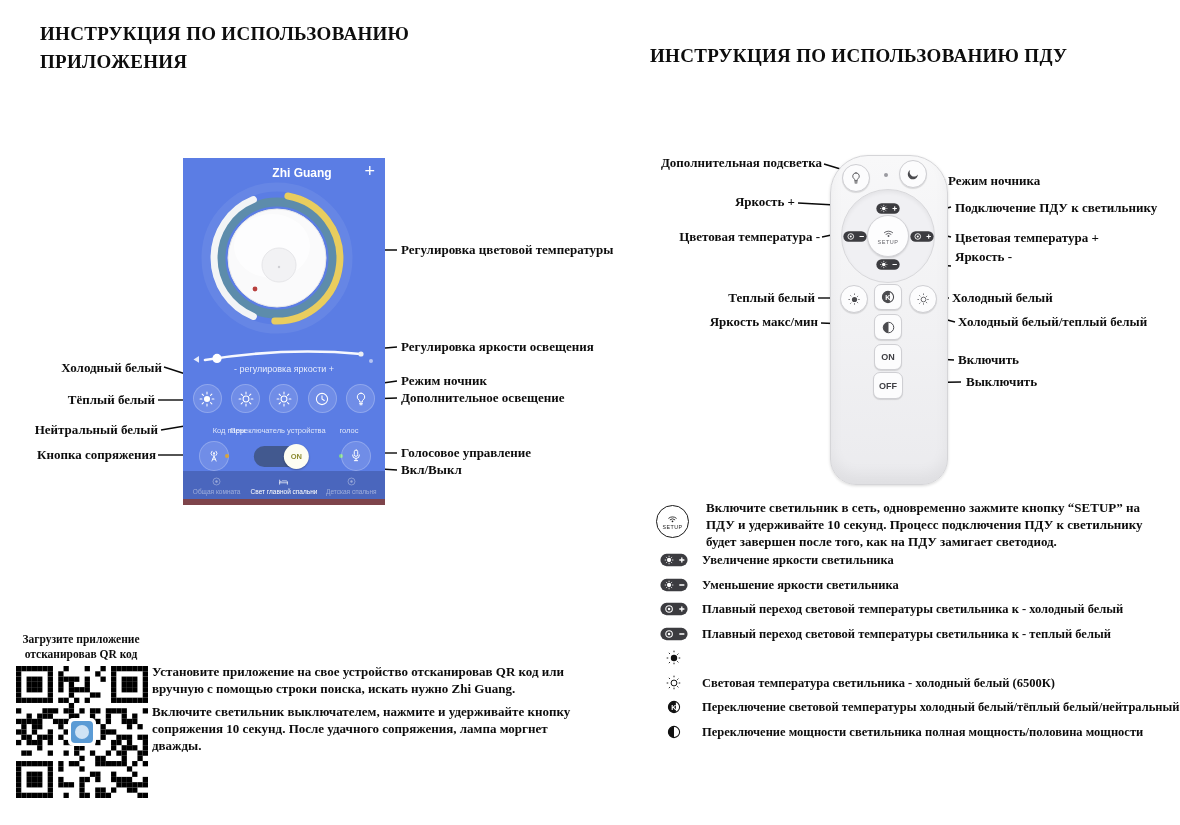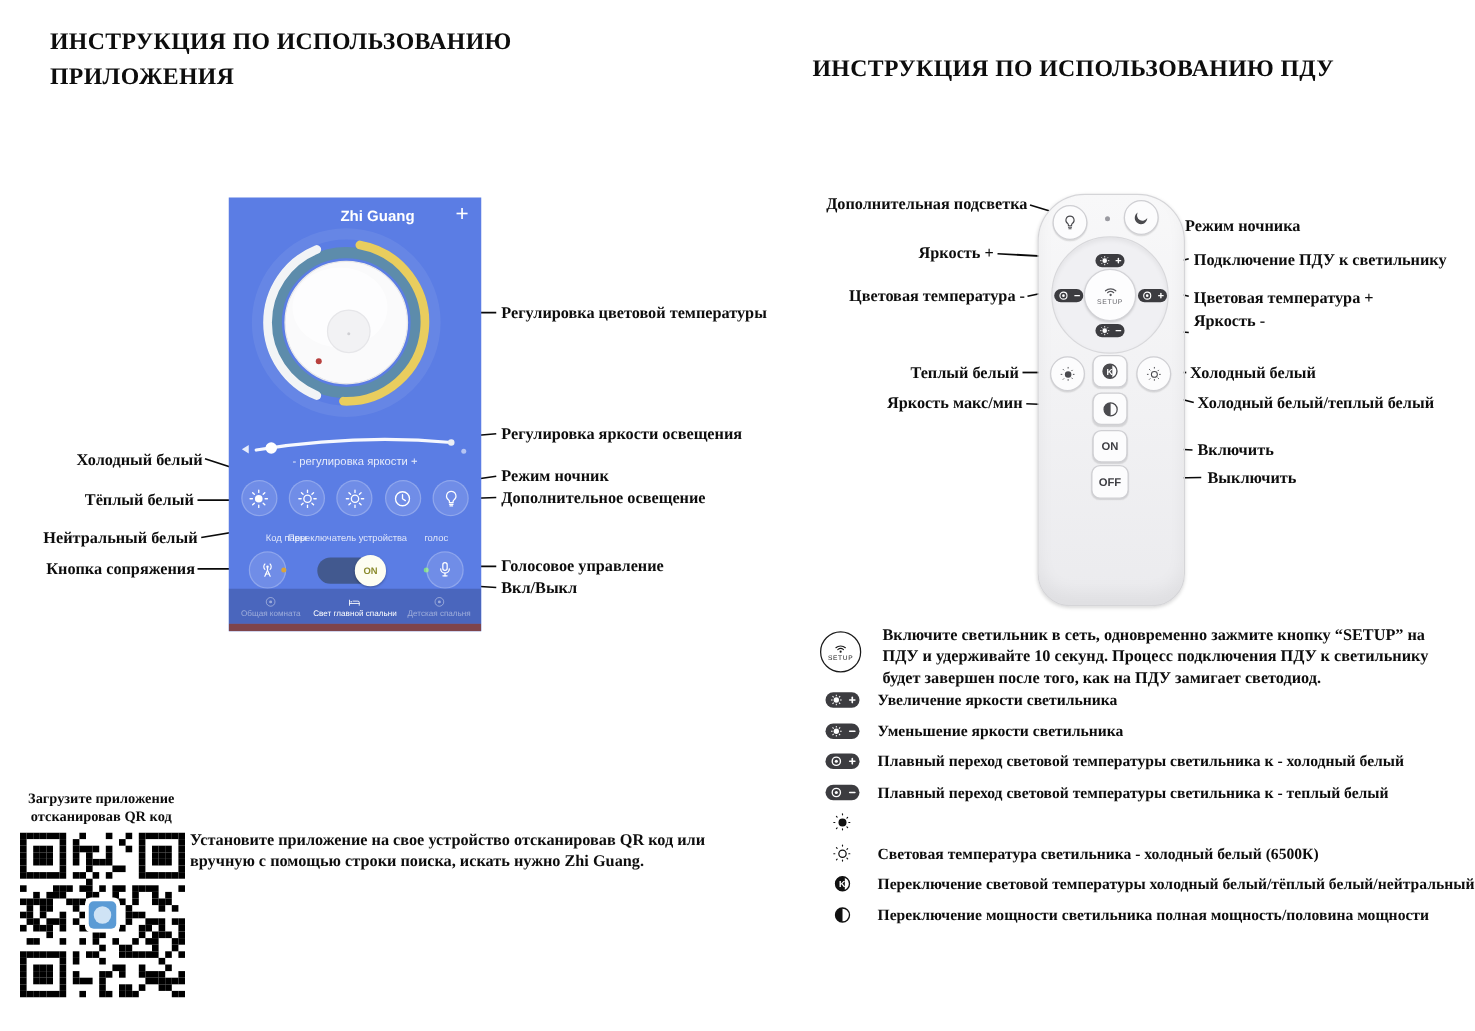--- a/index.html
+++ b/index.html
@@ -904,14 +904,15 @@
           <rect x="89.76" y="126.72" width="5.28" height="5.28"></rect>
           <rect x="121.44" y="126.72" width="5.28" height="5.28"></rect>
           <rect x="126.72" y="126.72" width="5.28" height="5.28"></rect>
         </g>
         <rect x="52" y="52" width="28" height="28" rx="5" fill="#fff"></rect>
         <rect x="55" y="55" width="22" height="22" rx="4" fill="#5b9bd5"></rect>
         <circle cx="66" cy="66" r="7" fill="#cfe3f5"></circle>
       </svg>
     </div>
   <div class="para p1">Установите приложение на свое устройство отсканировав QR код или вручную с помощью строки поиска, искать нужно Zhi Guang.</div>
+  <div class="para p2">Включите светильник выключателем, нажмите и удерживайте кнопку сопряжения 10 секунд. После удачного сопряжения, лампа моргнет дважды.</div>
 
 </div>
 
 </body></html>

